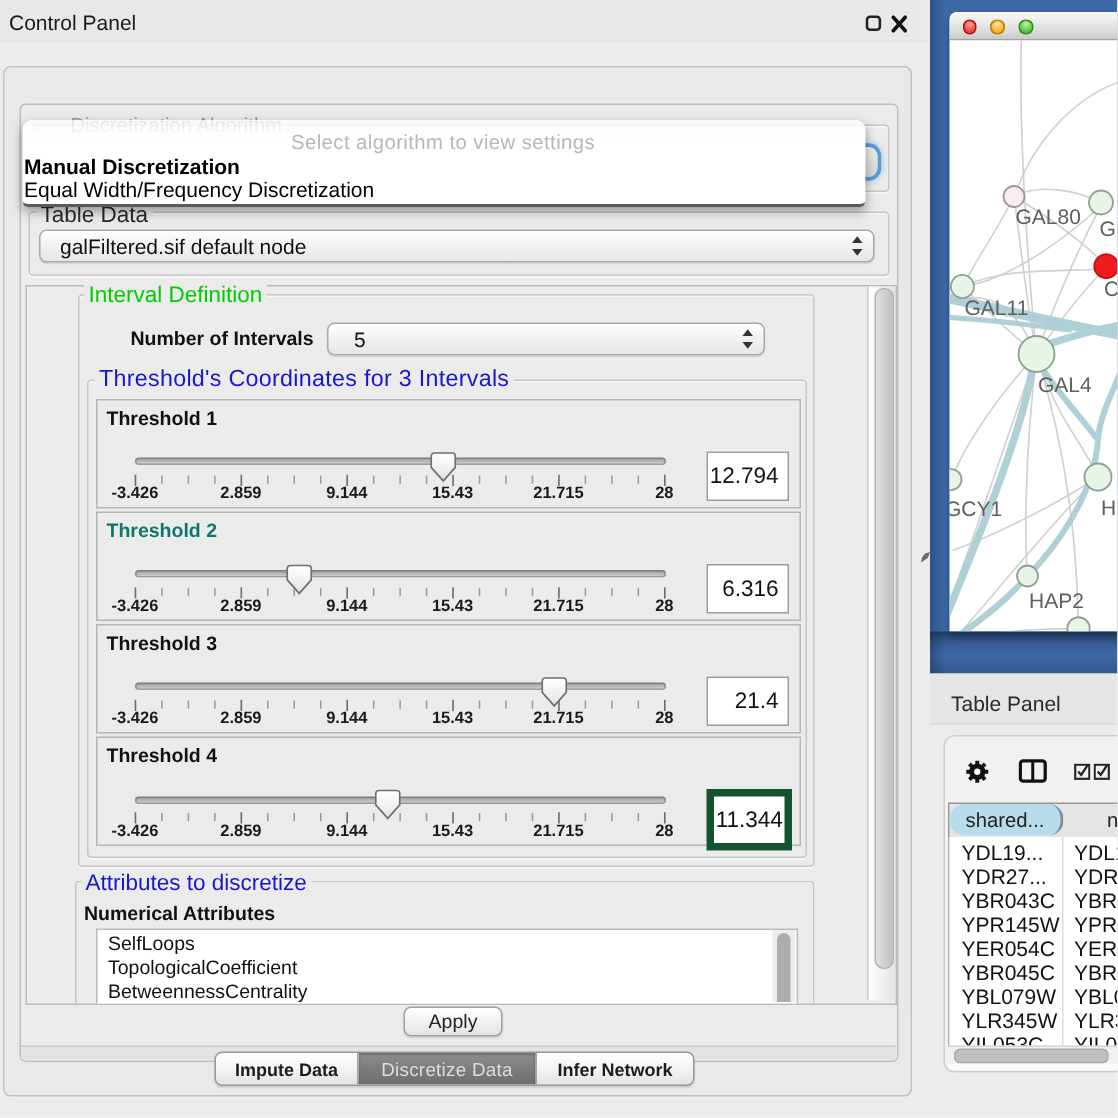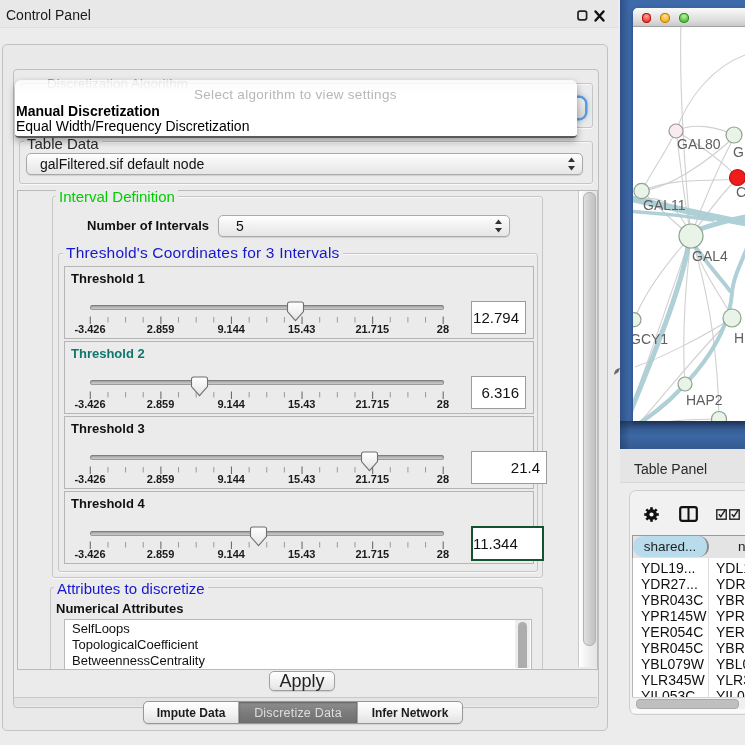--- a/index.html
+++ b/index.html
@@ -176,21 +176,21 @@
 <svg class="abs" style="left:360.0px;top:450.9px;" width="19" height="21" viewBox="0 0 19 21">
       <defs>
         <linearGradient id="th2" x1="0" y1="0" x2="0" y2="1">
           <stop offset="0" stop-color="#ffffff"></stop>
           <stop offset="0.55" stop-color="#f0f0f0"></stop>
           <stop offset="1" stop-color="#e2e2e2"></stop>
         </linearGradient>
       </defs>
       <path d="M3.5 1 h12 a2 2 0 0 1 2 2 v7.6 L9.5 19.6 L1.5 10.6 V3 a2 2 0 0 1 2 -2 Z" fill="url(#th2)" stroke="#6f6f6f" stroke-width="1.1"></path>
     </svg>
-<div class="abs" style="left:471px;top:450.9px;width:47px;height:31px;background:#fff;border:1px solid #9b9b9b;font-size:15px;color:#111;text-align:right;line-height:32px;padding-right:6px;padding-left:21px;">21.4</div>
+<div class="abs" style="left:471px;top:450.9px;width:47px;height:31px;background:#fff;border:1px solid #9b9b9b;font-size:15px;color:#111;text-align:right;line-height:32px;padding-right:6px;">21.4</div>
 <div class="abs" style="left:64px;top:491.1px;width:468px;height:71px;border:1px solid #b5b5b5;background:#ebebeb;"></div>
 <div class="abs bold" style="left:71px;top:496.1px;font-size:13px;color:#111;">Threshold 4</div>
 <div class="abs" style="left:90.0px;top:530.6px;width:353.5px;height:5px;border-radius:3px;background:linear-gradient(180deg,#8d8d8d,#b5b5b5 45%,#dadada);box-shadow:inset 0 0 0 1px rgba(110,110,110,.55);"></div>
 <svg class="abs" style="left:0;top:541.1px;" width="460" height="9" viewBox="0 0 460 9">
       <line x1="90.30" y1="0.5" x2="90.30" y2="8" stroke="#6e6e6e" stroke-width="1.1"></line>
       <line x1="107.94" y1="1" x2="107.94" y2="6.5" stroke="#9a9a9a" stroke-width="1"></line>
       <line x1="125.59" y1="1" x2="125.59" y2="6.5" stroke="#9a9a9a" stroke-width="1"></line>
       <line x1="143.24" y1="1" x2="143.24" y2="6.5" stroke="#9a9a9a" stroke-width="1"></line>
       <line x1="160.88" y1="0.5" x2="160.88" y2="8" stroke="#6e6e6e" stroke-width="1.1"></line>
       <line x1="178.52" y1="1" x2="178.52" y2="6.5" stroke="#9a9a9a" stroke-width="1"></line>
@@ -219,29 +219,29 @@
 <svg class="abs" style="left:249.0px;top:526.1px;" width="19" height="21" viewBox="0 0 19 21">
       <defs>
         <linearGradient id="th3" x1="0" y1="0" x2="0" y2="1">
           <stop offset="0" stop-color="#ffffff"></stop>
           <stop offset="0.55" stop-color="#f0f0f0"></stop>
           <stop offset="1" stop-color="#e2e2e2"></stop>
         </linearGradient>
       </defs>
       <path d="M3.5 1 h12 a2 2 0 0 1 2 2 v7.6 L9.5 19.6 L1.5 10.6 V3 a2 2 0 0 1 2 -2 Z" fill="url(#th3)" stroke="#6f6f6f" stroke-width="1.1"></path>
     </svg>
-<div class="abs" style="left:471px;top:526.1px;width:47px;height:31px;background:#fff;border:2px solid #14532d;font-size:15px;color:#111;text-align:left;line-height:32px;padding-right:22px;">11.344</div>
+<div class="abs" style="left:471px;top:526.1px;width:47px;height:31px;background:#fff;border:5px solid #14532d;font-size:15px;color:#111;text-align:center;line-height:32px;padding-right:0;">11.344</div>
 <div class="abs" style="left:50px;top:587px;width:491px;height:81px;border:1px solid #c6c6c6;border-bottom:none;border-radius:3px 3px 0 0;"></div>
 <div class="gbt" style="left:54px;top:582px;font-size:15px;color:#1717cf;">Attributes to discretize</div>
 <div class="abs bold" style="left:56px;top:601px;font-size:13px;color:#111;">Numerical Attributes</div>
 <div class="abs" style="left:64px;top:619px;width:466px;height:49px;background:#fff;border:1px solid #b9b9b9;border-bottom:none;"></div>
 <div class="abs" style="left:72px;top:621px;font-size:13px;color:#111;line-height:16.2px;">SelfLoops<br>TopologicalCoefficient<br>BetweennessCentrality</div>
 <div class="abs" style="left:515px;top:620px;width:15px;height:48px;background:#ededed;"></div>
 <div class="abs" style="left:518px;top:622px;width:9px;height:46px;border-radius:5px 5px 0 0;background:#adadad;"></div>
-<div class="abs" style="left:269px;top:671px;width:64px;height:18px;border:1px solid #a0a0a0;border-radius:5px;background:linear-gradient(180deg,#ffffff,#f0f0f0 55%,#e4e4e4);text-align:center;line-height:18px;font-size:18px;color:#222;box-shadow:0 1px 1px rgba(0,0,0,.12);">Apply</div>
+<div class="abs" style="left:269px;top:671px;width:64px;height:18px;border:1px solid #a0a0a0;border-radius:5px;background:linear-gradient(180deg,#ffffff,#f0f0f0 55%,#e4e4e4);text-align:center;line-height:18px;font-size:13px;color:#222;box-shadow:0 1px 1px rgba(0,0,0,.12);">Apply</div>
 <div class="abs" style="left:15px;top:80px;width:562px;height:56px;background:linear-gradient(180deg,rgba(255,255,255,.72) 0px,rgba(255,255,255,.95) 10px,#ffffff 16px);border-radius:6px 6px 4px 4px;border-bottom:2px solid #5a5a5a;box-shadow:0 3px 7px rgba(0,0,0,.35);"></div>
 <div class="abs" style="left:194px;top:86.5px;font-size:13.5px;color:#b7b7b7;letter-spacing:.3px;">Select algorithm to view settings</div>
 <div class="abs bold" style="left:16px;top:103px;font-size:14px;color:#000;">Manual Discretization</div>
 <div class="abs" style="left:16px;top:118px;font-size:14px;color:#000;">Equal Width/Frequency Discretization</div>
 <div class="seg" style="left:143px;top:701px;">
       <div style="width:94px;font-weight:bold;font-size:12px;">Impute Data</div>
       <div class="sel" style="width:118px;font-size:12.5px;letter-spacing:.2px;">Discretize Data</div>
       <div style="width:104px;font-weight:bold;font-size:12px;">Infer Network</div>
     </div>
 <svg class="abs" style="left:613px;top:366px;" width="8" height="10" viewBox="0 0 8 10">

